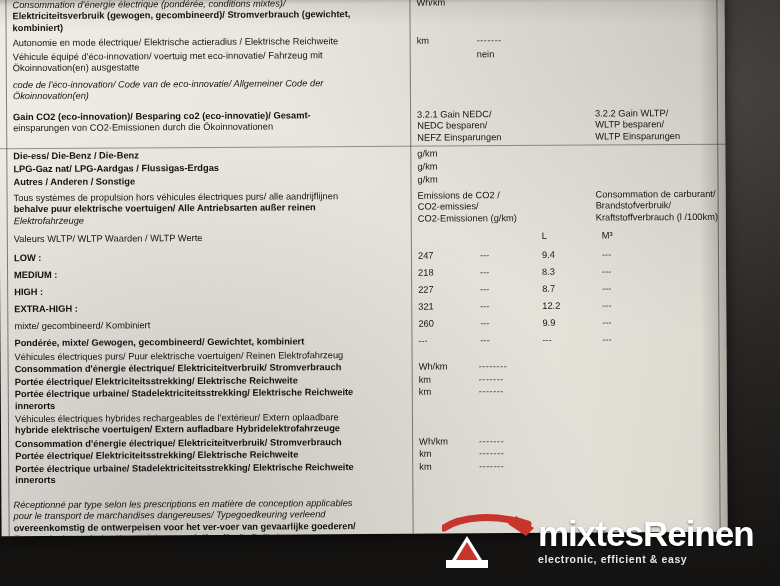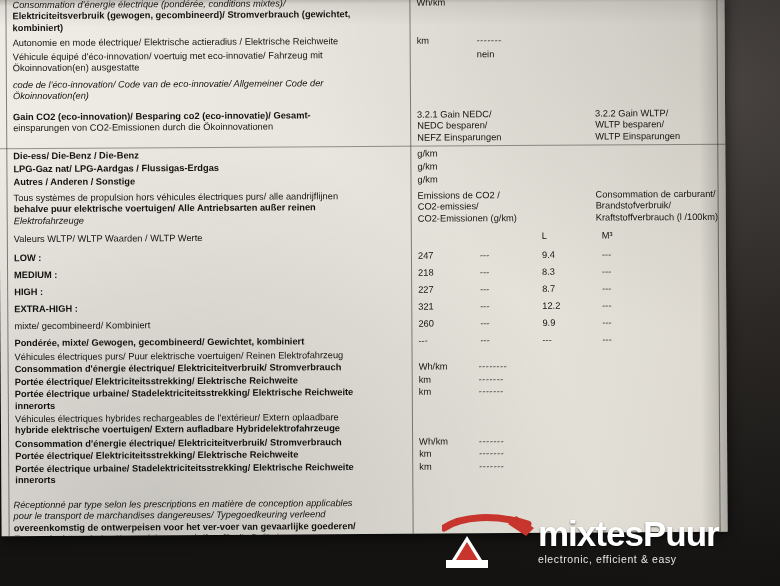--- a/index.html
+++ b/index.html
@@ -76,21 +76,21 @@
   #logo .mark{
     position:relative;width:96px;height:62px;flex:0 0 96px;
   }
   #logo .mark svg{position:absolute;left:0;top:0;}
   #logo .txt{
     font-size:35px;font-weight:bold;color:#ffffff;
     letter-spacing:-1px;line-height:34px;
     text-shadow:0 1px 2px rgba(0,0,0,.6);
   }
   #logo .sub{
-    font-size:10.5px;font-weight:normal;color:#e6e6e6;
+    font-size:10.5px;font-weight:bold;color:#e6e6e6;
     letter-spacing:.6px;margin-top:2px;
   }
   .topfade{
     position:absolute;left:0;right:0;top:0;height:10px;
     background:linear-gradient(180deg, rgba(120,115,105,.55), rgba(255,255,255,0));
     pointer-events:none;
   }
 </style>
 </head>
 <body>
@@ -307,16 +307,16 @@
   <div class="mark">
     <svg width="96" height="62" viewBox="0 0 96 62" xmlns="http://www.w3.org/2000/svg">
       <path d="M4 50 L46 50 L46 58 L4 58 Z" fill="#ffffff"></path>
       <path d="M10 50 L25 26 L40 50 Z" fill="#ffffff"></path>
       <path d="M14 50 L25 32 L36 50 Z" fill="#c8352c"></path>
       <path d="M2 18 C20 6, 52 4, 86 14" stroke="#c8352c" stroke-width="7" fill="none" stroke-linecap="round"></path>
       <path d="M74 6 L92 18 L84 26 L66 14 Z" fill="#c8352c"></path>
     </svg>
   </div>
   <div>
-    <div class="txt"><span>mixtes</span><span>Puur</span></div>
+    <div class="txt"><span>mixtes</span><span>Reinen</span></div>
     <div class="sub">electronic, efficient &amp; easy</div>
   </div>
 </div>
 
 </body></html>

